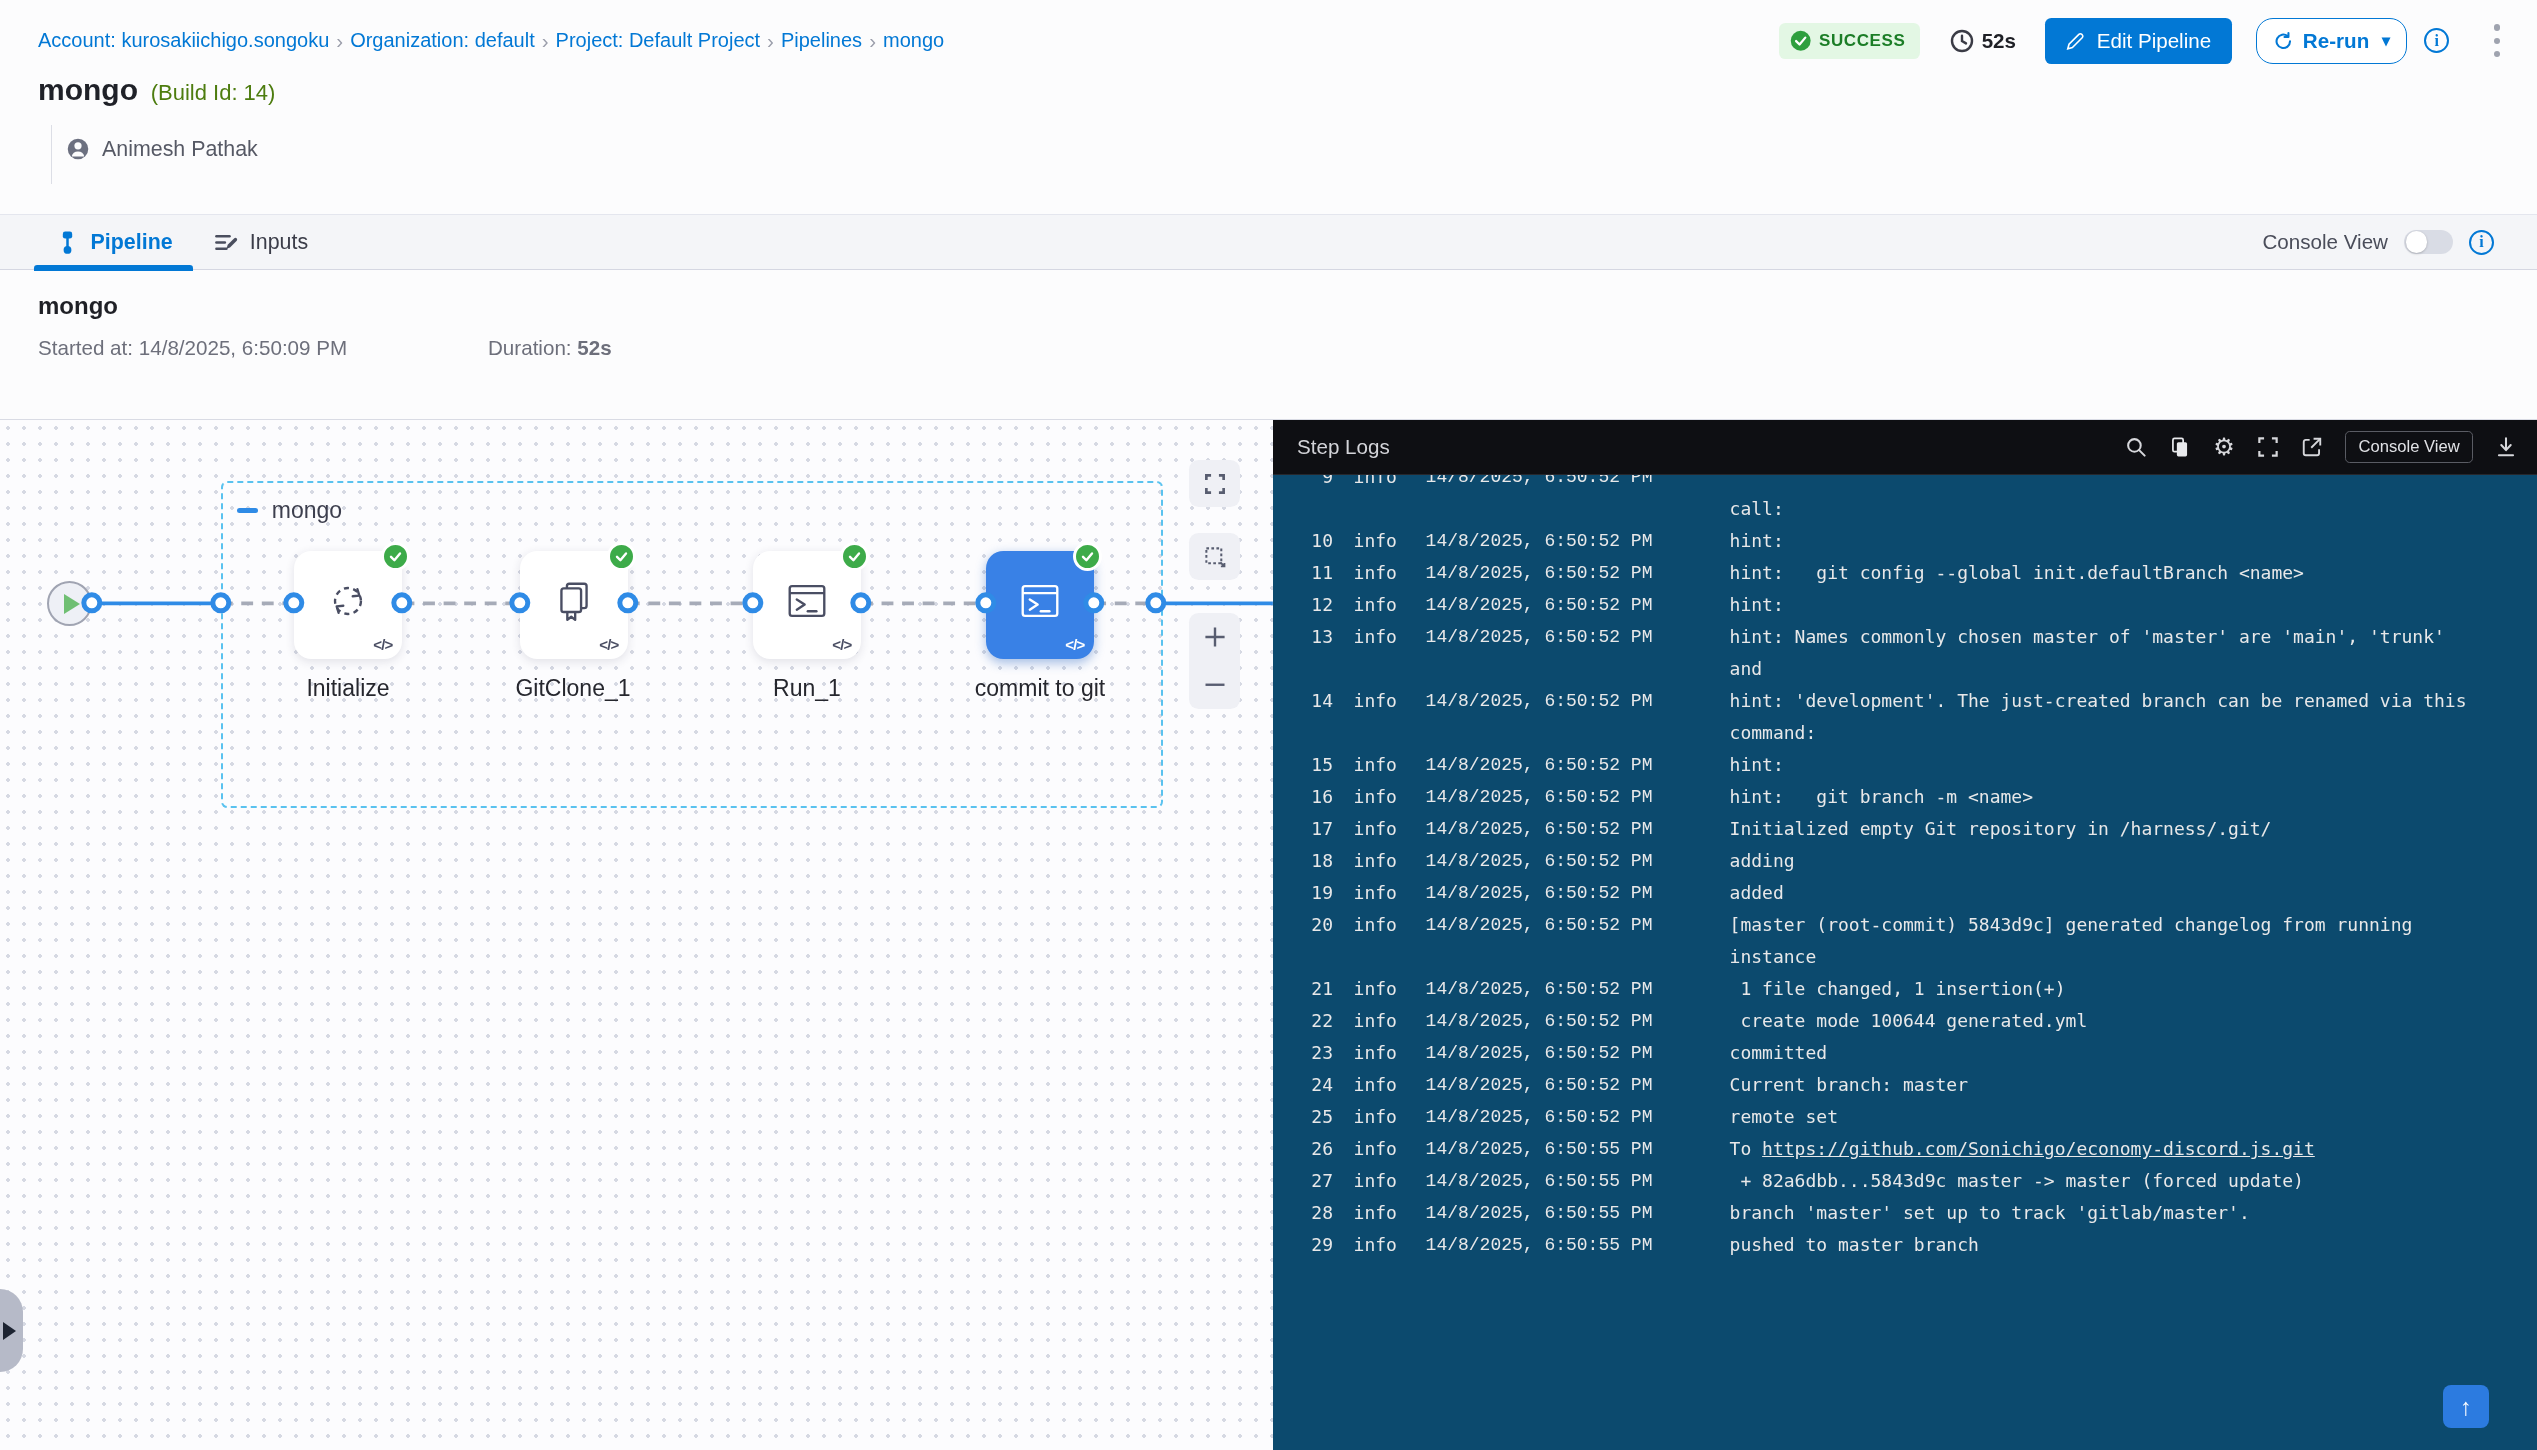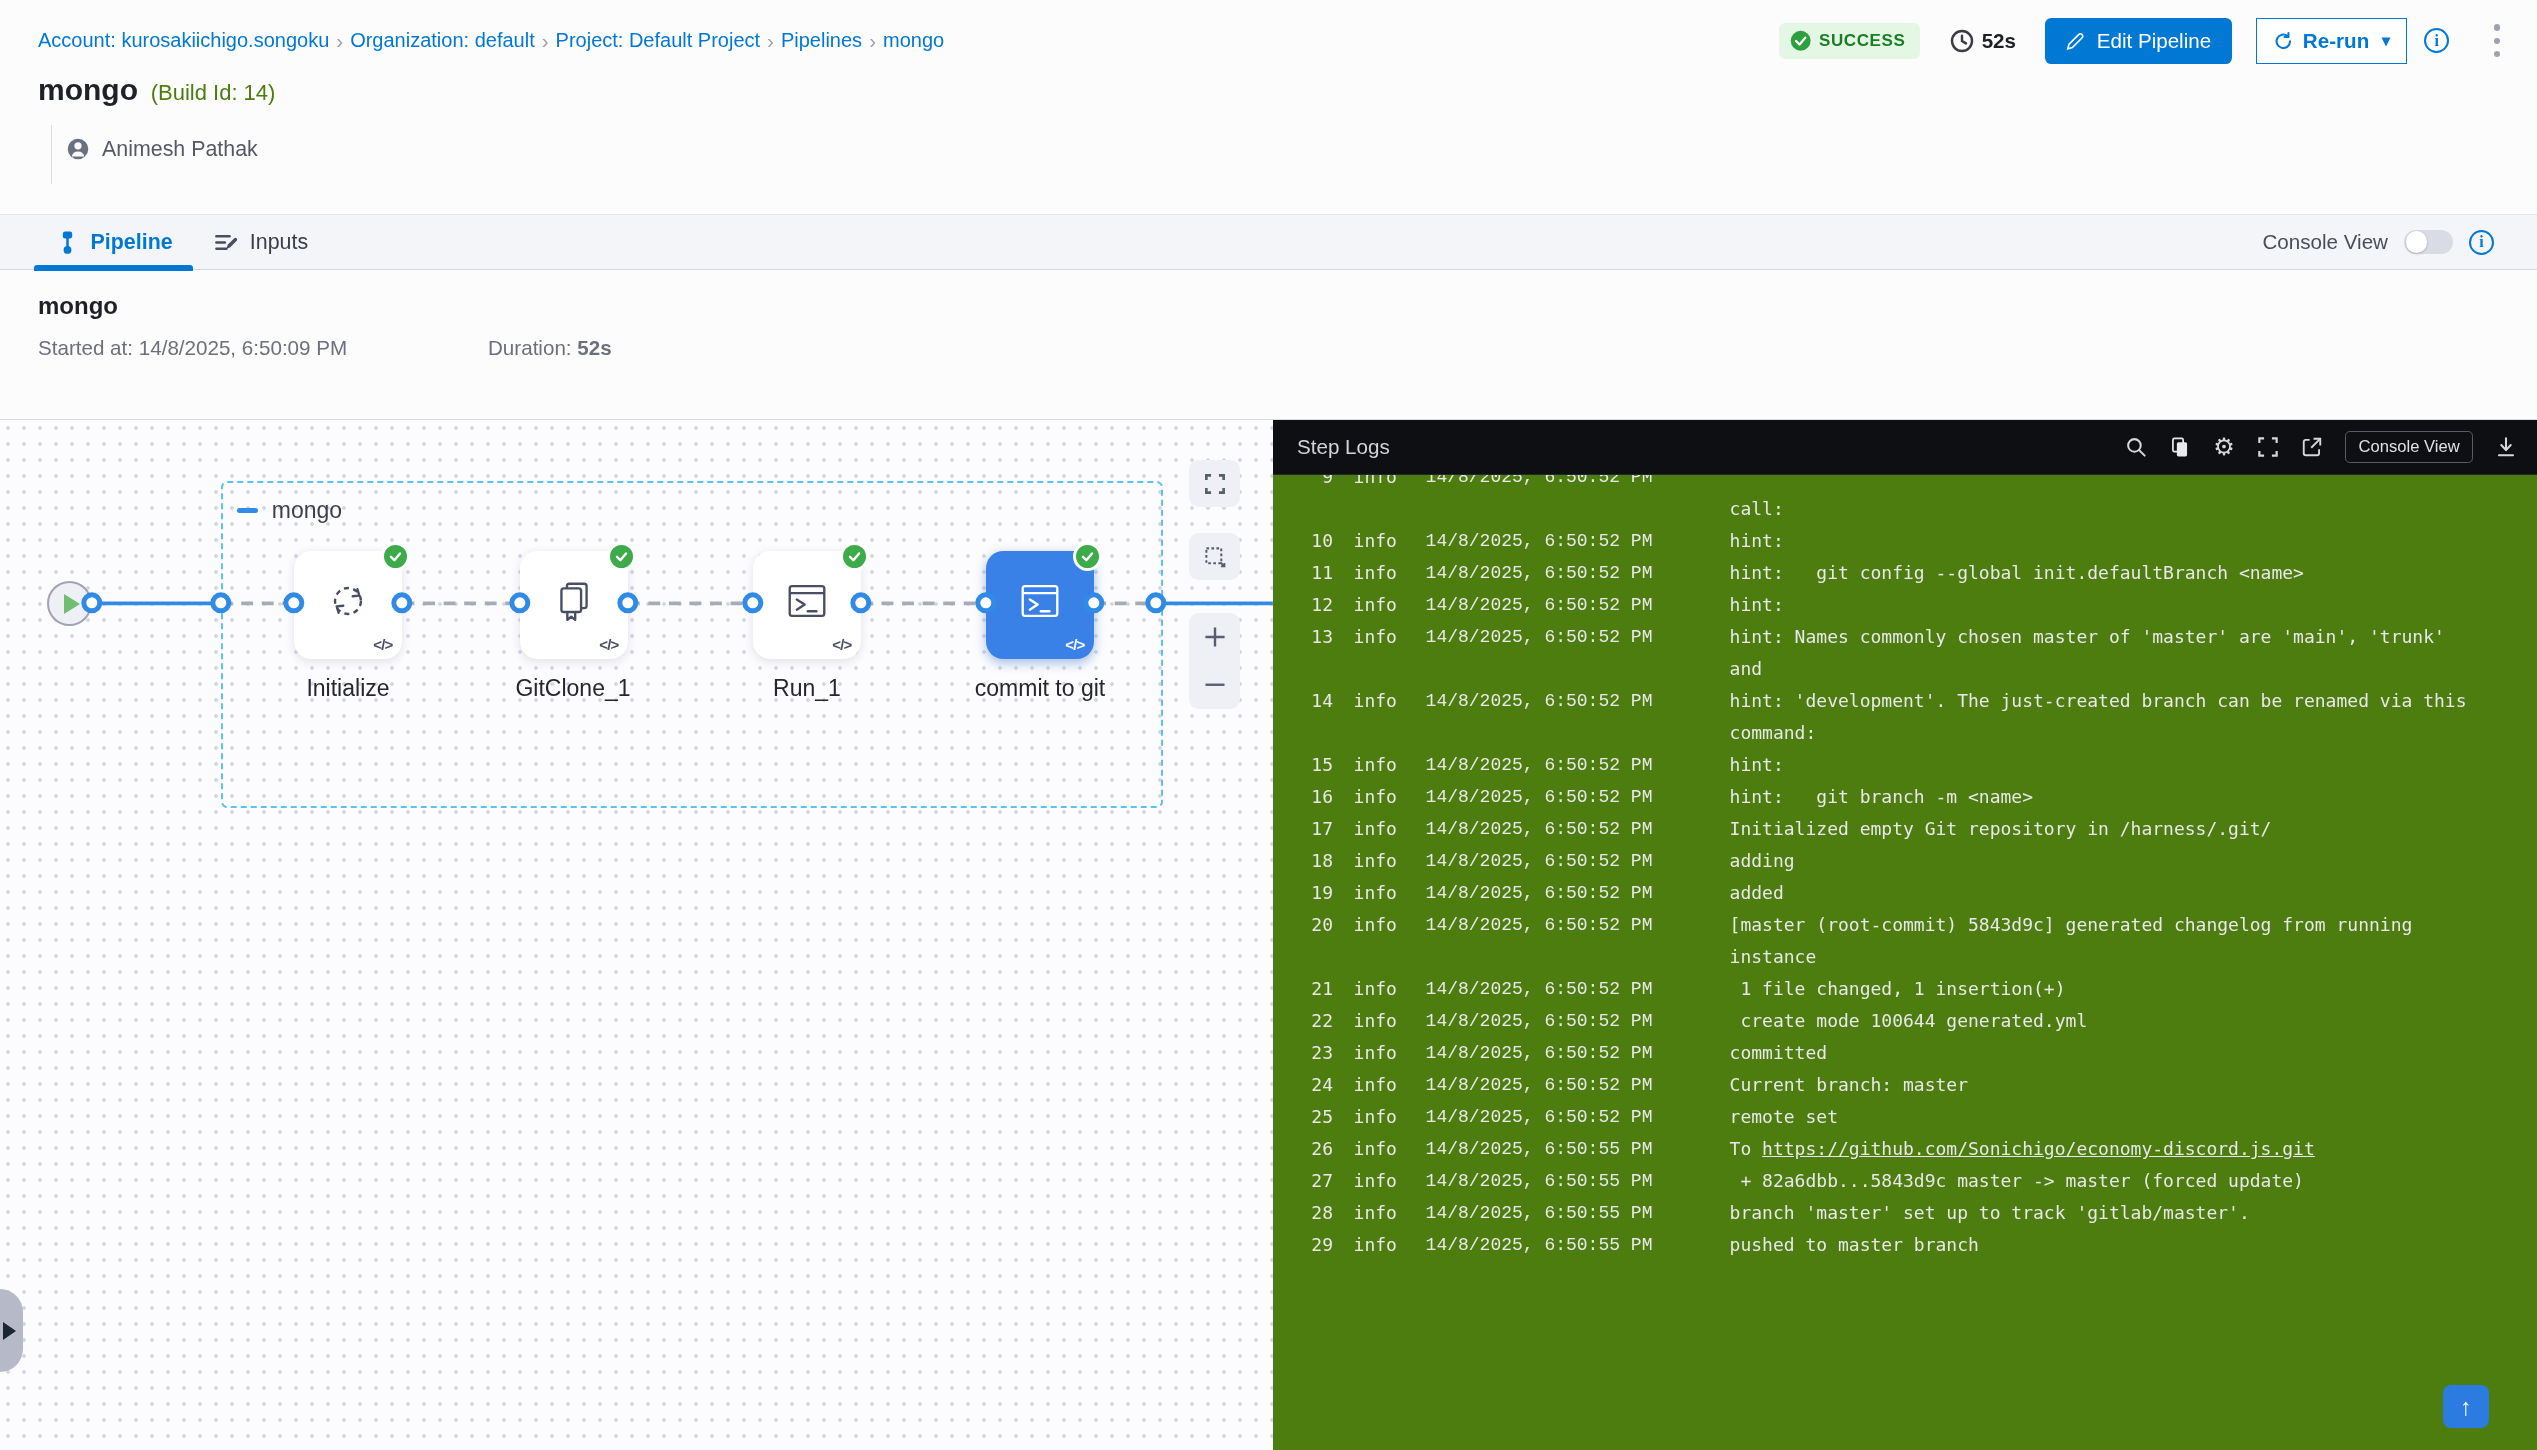--- a/index.html
+++ b/index.html
@@ -11,21 +11,21 @@
   .topbar { position:absolute; top:0; left:0; right:0; height:76px; background:#fcfcfd; }
   .breadcrumb { position:absolute; left:38px; top:28.5px; display:flex; align-items:center; gap:7px; font-size:20px; }
   .crumb { color:#0278d5; cursor:pointer; }
   .crumb-sep { color:#9b9eab; font-size:20.6px; }
   .top-actions { position:absolute; right:35px; top:17.4px; height:47px; display:flex; align-items:center; }
   .status-badge { display:flex; align-items:center; gap:8px; background:#e3f7e4; border-radius:6.3px; padding:7.1px 14.2px 7.1px 11px; }
   .status-badge span { color:#1b7d26; font-weight:bold; font-size:17px; letter-spacing:0.6px; }
   .dur-group { display:flex; align-items:center; gap:8px; margin-left:30px; }
   .dur-group span { font-size:20.6px; color:#1f2026; font-weight:600; }
   .btn-primary { margin-left:28.5px; display:flex; align-items:center; gap:11px; background:#0278d5; color:#fff; border:none; border-radius:6.3px; height:46px; padding:0 20.6px; font-size:20.6px; font-family:inherit; cursor:pointer; }
-  .btn-outline { margin-left:24px; display:flex; align-items:center; gap:9.5px; background:#fff; color:#0278d5; border:1.6px solid #0278d5; border-radius:0; height:46px; padding:0 16px; font-size:20.6px; font-weight:600; font-family:inherit; cursor:pointer; }
+  .btn-outline { margin-left:24px; display:flex; align-items:center; gap:9.5px; background:#fff; color:#0278d5; border:1.6px solid #0278d5; border-radius:17px; height:46px; padding:0 16px; font-size:20.6px; font-weight:600; font-family:inherit; cursor:pointer; }
   .caret { font-size:16px; margin-left:3.2px; }
   .info-icon { width:25px; height:25px; border-radius:50%; border:2px solid #0278d5; color:#0278d5; display:flex; align-items:center; justify-content:center; font-size:16px; font-weight:bold; font-family:"Liberation Serif",serif; }
   .top-actions .info-icon { margin-left:17.4px; }
   .kebab { margin-left:41px; display:flex; flex-direction:column; gap:7.1px; cursor:pointer; padding:3.2px; }
   .kebab i { width:6.3px; height:6.3px; border-radius:50%; background:#9fa3af; }
 
   
   .title-row { position:absolute; left:38px; top:73px; display:flex; align-items:baseline; gap:12.7px; }
   .page-title { font-size:30px; font-weight:bold; color:#1f2128; }
   .build-id { font-size:22px; color:#4d7c0f; }
@@ -72,21 +72,21 @@
   .code-glyph { position:absolute; right:9.5px; bottom:6.3px; font-size:15px; font-weight:bold; letter-spacing:-0.8px; }
   .step-label { position:absolute; top:255px; width:253px; text-align:center; font-size:23px; color:#26272e; transform:translateX(-50%); }
 
   .canvas-btn { position:absolute; left:1189px; width:51px; height:47px; border-radius:9.5px; background:#eff0f5; display:flex; align-items:center; justify-content:center; color:#585d70; cursor:pointer; }
   .zoomer { position:absolute; left:1189px; top:193px; width:51px; height:96px; border-radius:9.5px; background:#eff0f5; display:flex; flex-direction:column; color:#585d70; }
   .zoomer div { flex:1; display:flex; align-items:center; justify-content:center; cursor:pointer; }
   .flap { position:absolute; left:0; top:869px; width:23px; height:83px; background:#b6bac8; border-radius:0 25px 25px 0; display:flex; align-items:center; }
   .flap i { display:block; width:0; height:0; border-left:13.4px solid #1d2432; border-top:9.5px solid transparent; border-bottom:9.5px solid transparent; margin-left:3.2px; }
 
   
-  .logpanel { position:absolute; left:1273px; right:0; top:0; bottom:0; background:#4d7c0f; }
+  .logpanel { position:absolute; left:1273px; right:0; top:0; bottom:0; background:#0c4a6e; }
   .log-header { position:absolute; top:0; left:0; right:0; height:55px; background:#0e0f13; border-bottom:0.8px solid #26272c; }
   .log-title { position:absolute; left:24px; top:50%; transform:translateY(-50%); color:#d3d4d9; font-size:20.6px; }
   .log-tools { position:absolute; right:20.6px; top:0; height:100%; display:flex; align-items:center; gap:22px; color:#d6d7db; }
   .log-tools .tool { cursor:pointer; display:flex; align-items:center; }
   .console-view-btn { border:1.6px solid #5a5c64; border-radius:4.7px; padding:4.7px 12.7px; font-size:16.6px; color:#e0e1e5; background:transparent; font-family:inherit; cursor:pointer; }
   .gear-glyph { font-size:24px; line-height:1; }
   .log-body { position:absolute; top:55px; left:0; right:0; bottom:0; overflow:hidden; }
   .log-lines { margin-top:-14.2px; }
   .log-row { display:flex; height:32px; align-items:center; font-family:"DejaVu Sans Mono", monospace; font-size:18px; color:#e8e8e9; white-space:pre; }
   .col-num { width:60px; text-align:right; flex:none; }

